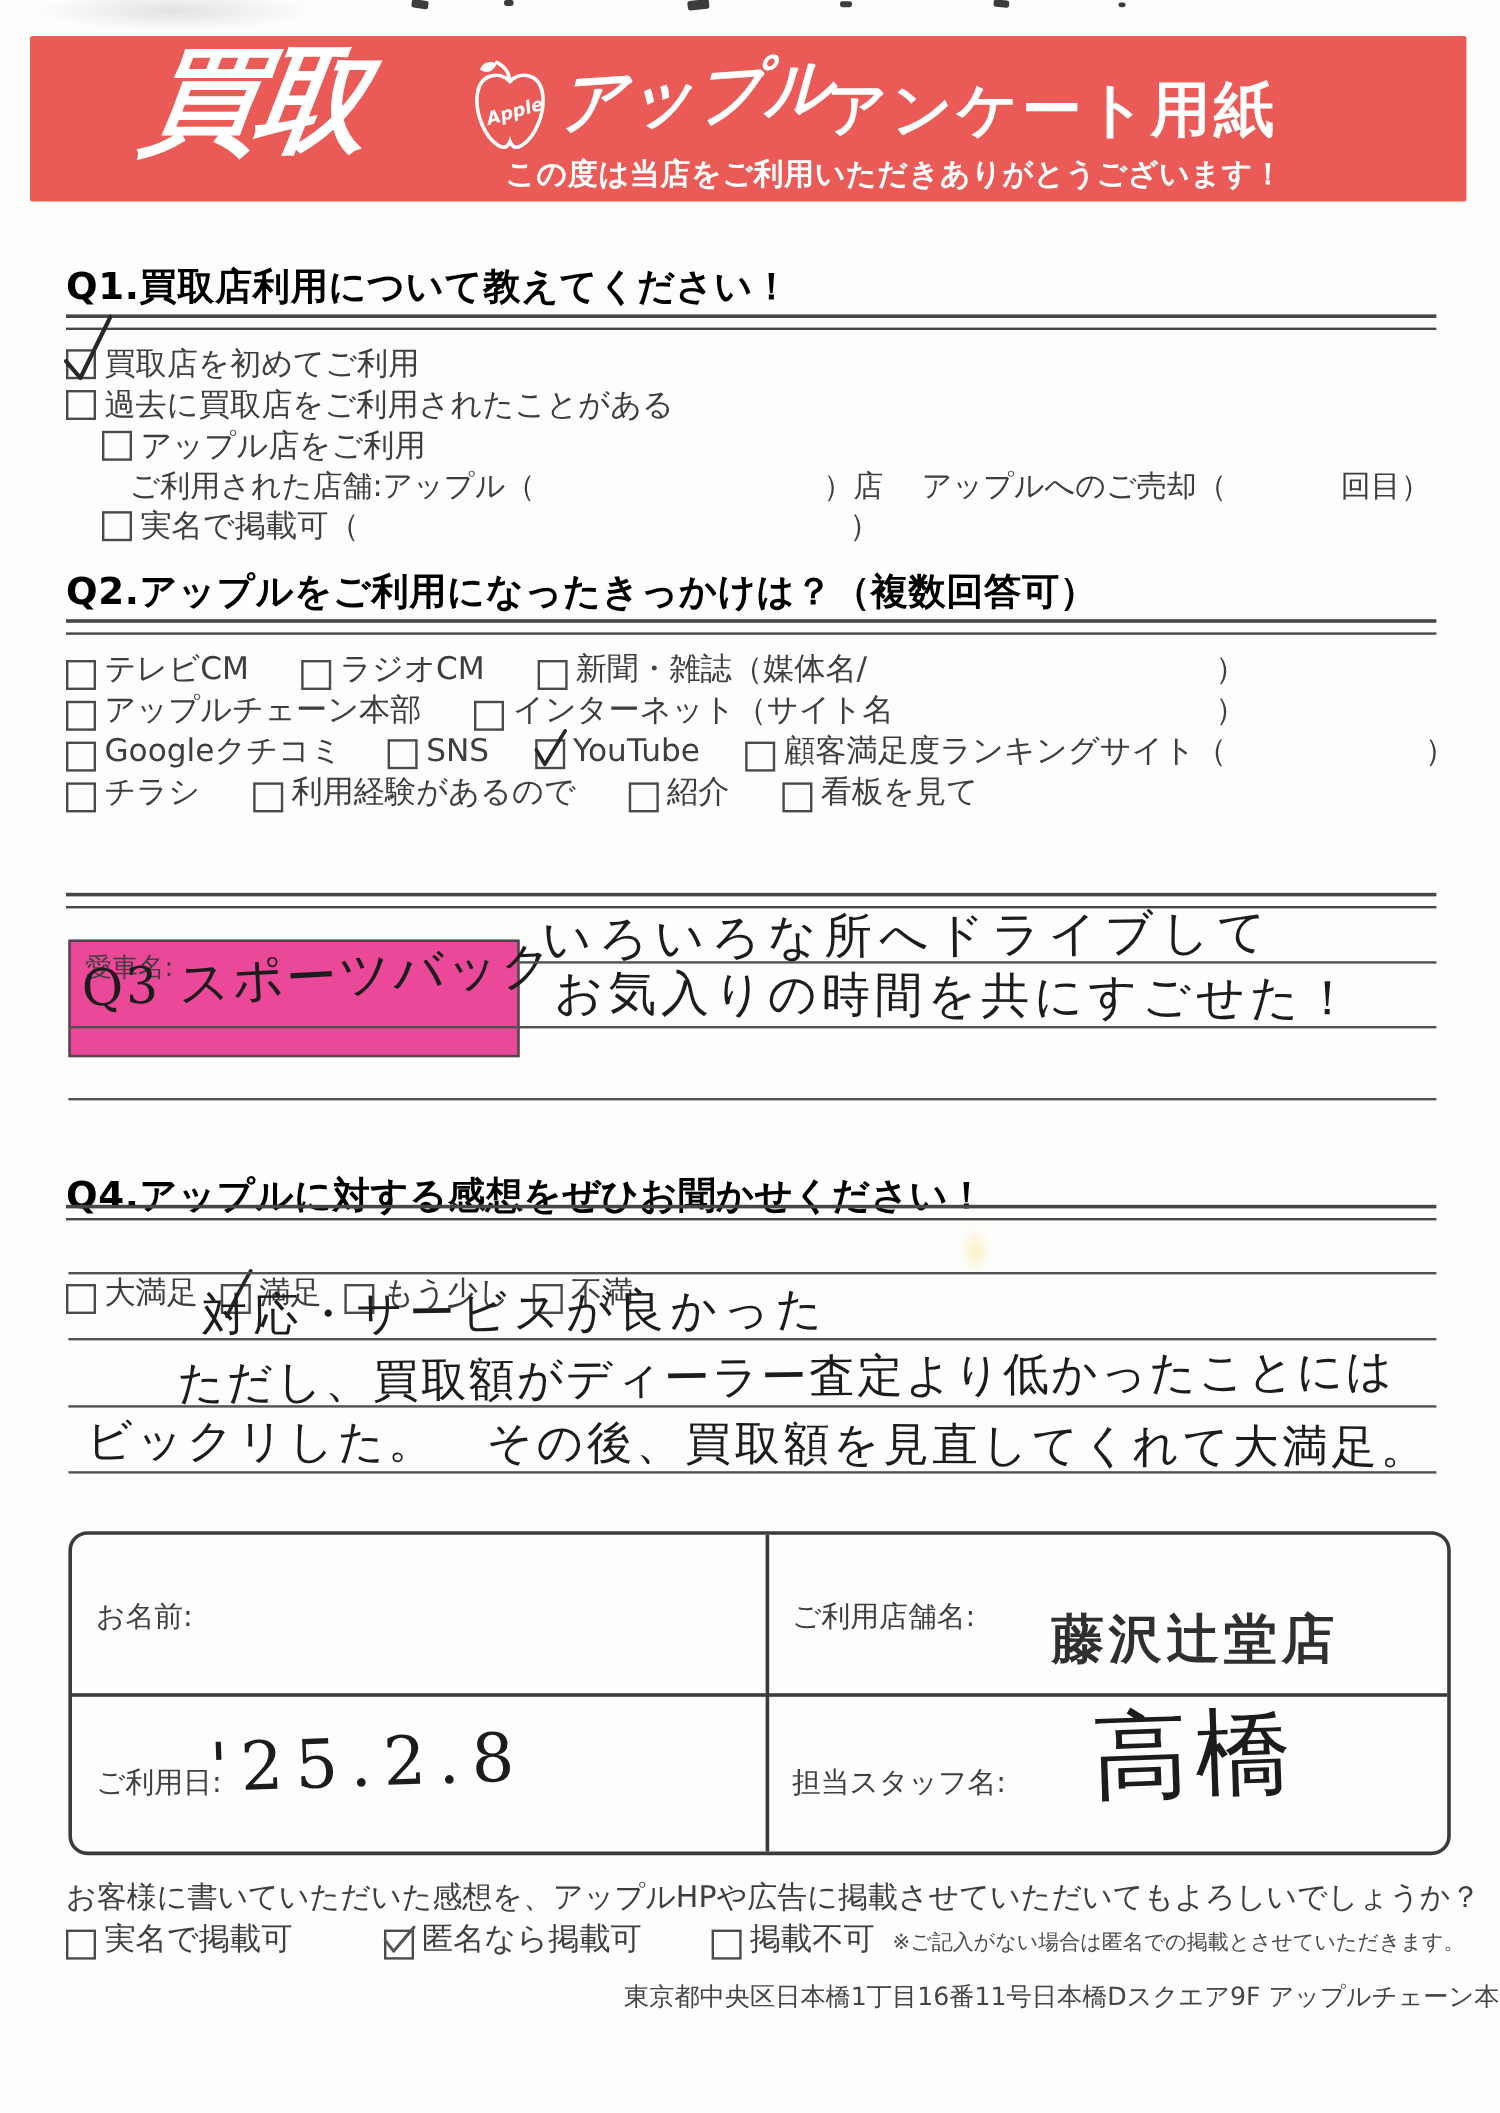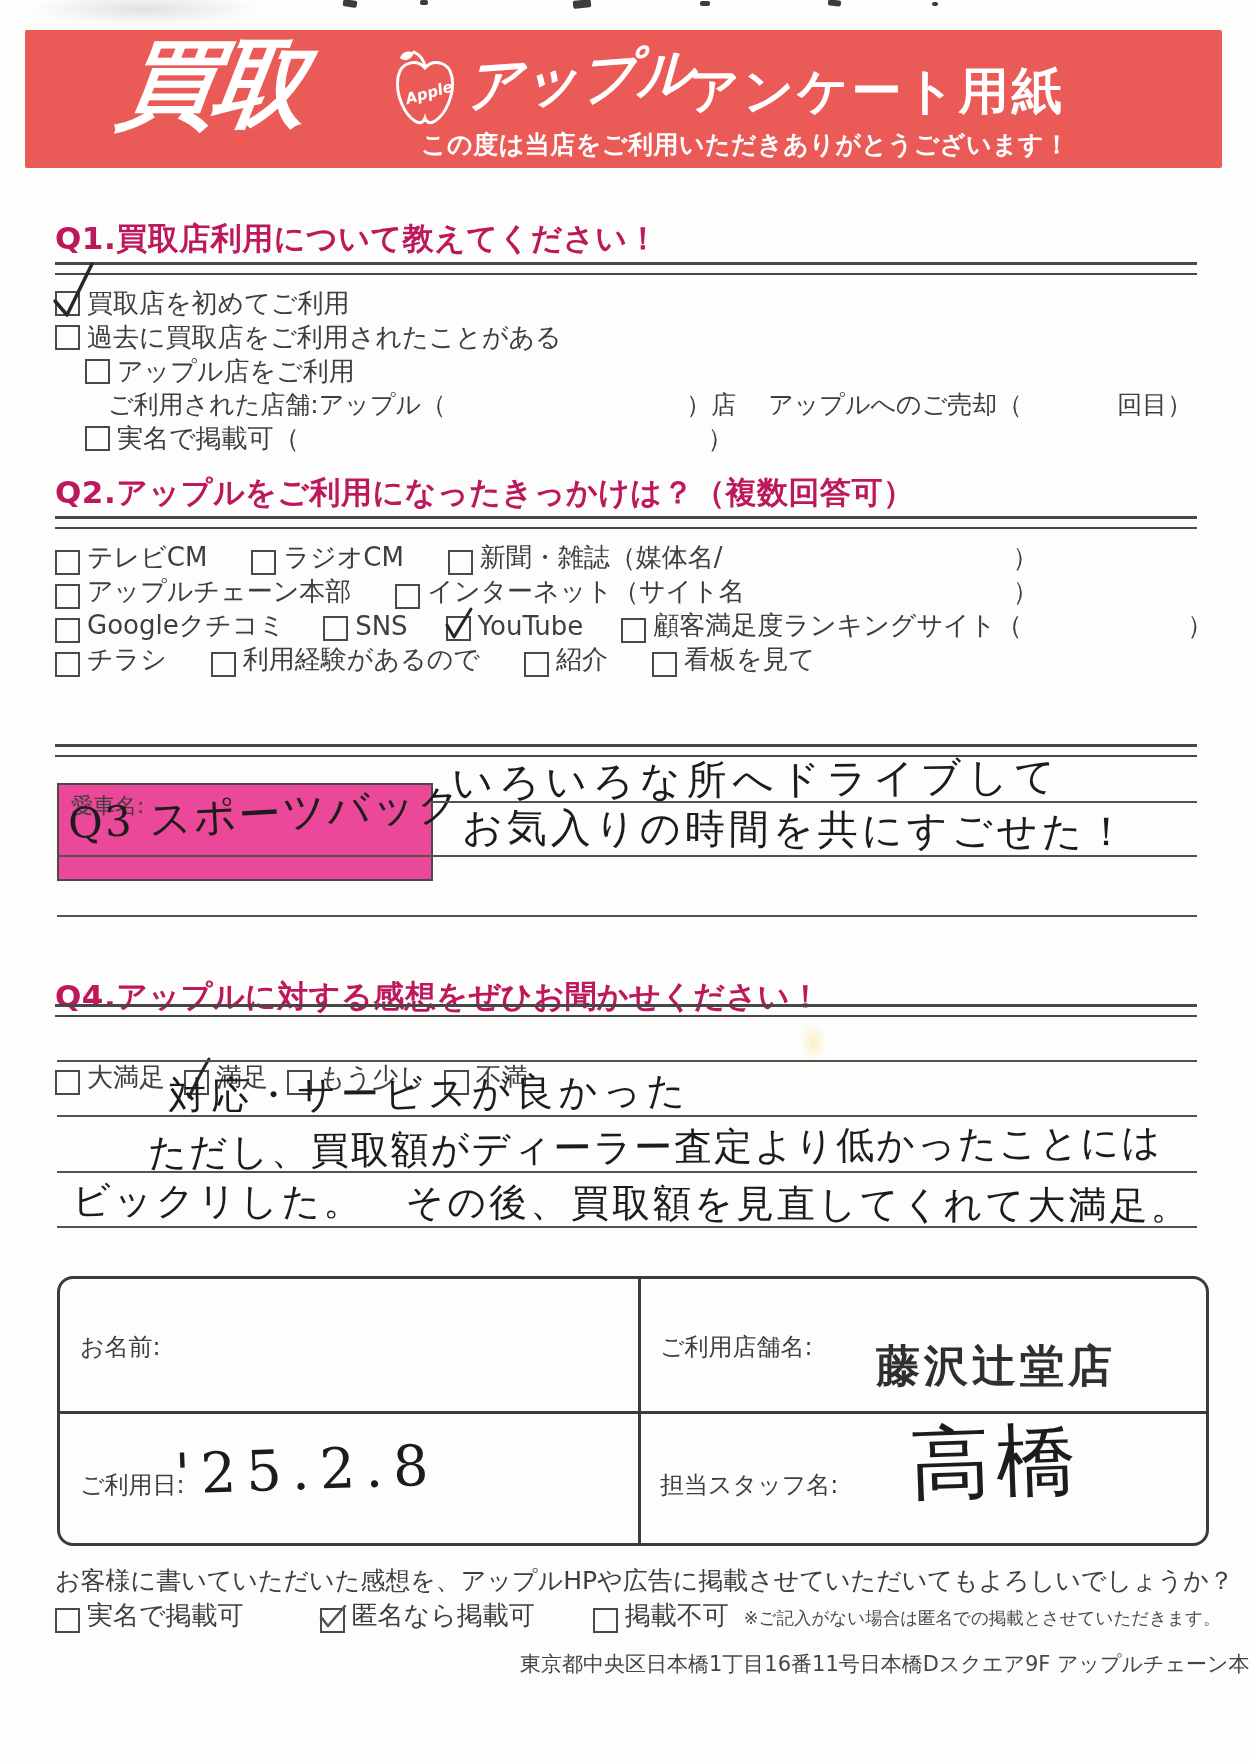--- a/index.html
+++ b/index.html
@@ -10,21 +10,21 @@
   .kaitori{position:absolute;left:96px;top:2px;font-size:96px;font-weight:900;font-style:italic;
            color:#fff;letter-spacing:-4px;transform:skewX(-8deg);white-space:nowrap;line-height:1.1;}
   .apple-logo{position:absolute;left:368px;top:20px;}
   .brand{position:absolute;left:440px;top:12px;font-size:56px;font-weight:bold;font-style:italic;
          color:#fff;transform:rotate(-4deg) skewX(-6deg);white-space:nowrap;}
   .survey-title{position:absolute;left:664px;top:28px;font-size:50px;font-weight:800;color:#fff;
                 letter-spacing:3px;white-space:nowrap;}
   .subtitle{position:absolute;left:396px;top:98px;font-size:25px;font-weight:bold;color:#fff;
             letter-spacing:0.5px;white-space:nowrap;}
   
-  .qhead{position:absolute;font-size:31px;font-weight:bold;color:#be185d;letter-spacing:0.5px;white-space:nowrap;}
+  .qhead{position:absolute;font-size:31px;font-weight:bold;color:#000000;letter-spacing:0.5px;white-space:nowrap;}
   .dbl{position:absolute;left:55px;width:1142px;height:8px;border-top:3px solid #474747;border-bottom:2px solid #474747;}
   .rule{position:absolute;height:2px;background:#525252;}
   
   .row{position:absolute;display:flex;align-items:center;font-size:26px;color:#3e3e3e;white-space:nowrap;}
   .item{display:flex;align-items:flex-end;}
   .cb{width:21px;height:21px;border:2.5px solid #4a4a4a;margin-right:7px;flex:none;position:relative;background:transparent;}
   .sp{display:inline-block;height:1px;}
   .chk{position:absolute;fill:none;stroke:#272727;stroke-width:3.5;stroke-linecap:round;stroke-linejoin:round;pointer-events:none;}
   
   .hw{position:absolute;font-family:"DejaVu Serif","Liberation Serif",serif;color:#1c1c1c;

